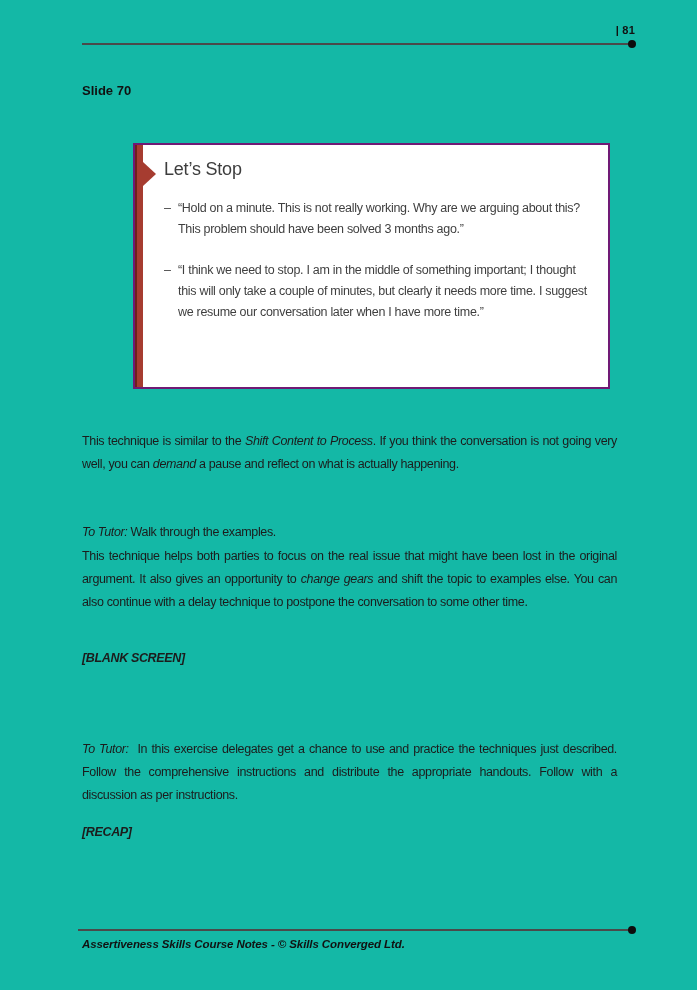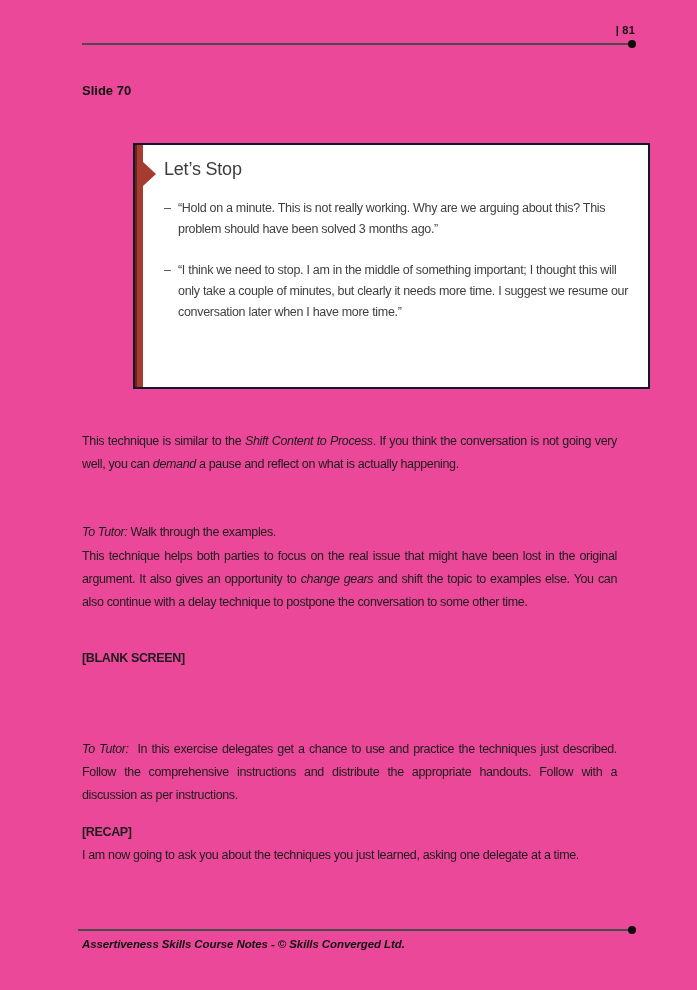--- a/index.html
+++ b/index.html
@@ -1,21 +1,21 @@
 <!DOCTYPE html>
 <html><head>
 <meta charset="utf-8">
 <style>
   * { margin: 0; padding: 0; box-sizing: border-box; }
   html, body { background: #ffffff; }
   .page {
     position: relative;
     width: 697px;
     height: 990px;
-    background: #ec4899;
+    background: #14b8a6;
     font-family: "Liberation Sans", sans-serif;
     color: #1c1c1c;
     overflow: hidden;
   }
 
   
   .page-number {
     position: absolute;
     top: 24px;
     right: 62px;
@@ -48,24 +48,24 @@
     font-size: 13px;
     font-weight: bold;
     color: #111111;
   }
 
   
   .slide-card {
     position: absolute;
     left: 133px;
     top: 143px;
-    width: 517px;
+    width: 477px;
     height: 246px;
     background: #ffffff;
-    border: 2px solid #0f172a;
+    border: 2px solid #701a75;
   }
   .slide-accent-bar {
     position: absolute;
     left: 0; top: 0; bottom: 0;
     width: 8px;
     background: linear-gradient(90deg, #6e221b 0px, #6e221b 2px, #a63c30 2px, #a63c30 100%);
   }
   .slide-accent-arrow {
     position: absolute;
     left: 8px;
@@ -106,21 +106,21 @@
   .tblock {
     position: absolute;
     left: 82px;
     width: 535px;
     font-size: 12.5px;
     line-height: 23px;
     letter-spacing: -0.35px;
     color: #1c1c1c;
   }
   .just { text-align: justify; }
-  .bold { font-weight: bold; }
+  .bold { font-weight: bold; font-style: italic; }
 
   .para1      { top: 430px; }
   .tutor1     { top: 497px; margin-top: 24px; }
   .para2      { top: 545px; }
   .blankscr   { top: 647px; }
   .practice   { top: 693px; }
   .tutor2     { top: 738px; }
   .recap      { top: 821px; }
   .recap-body { top: 844px; }
   .question   { top: 888px; }
@@ -179,20 +179,19 @@
 
   <div class="tblock para2 just"><span>This technique helps both parties to focus on the real issue that might have been lost in the original argument. It also gives an opportunity to </span><span style="font-style: italic;">change gears</span><span> and shift the topic to examples else. You can also continue with a delay technique to postpone the conversation to some other time.</span></div>
 
   <div class="tblock blankscr bold">[BLANK SCREEN]</div>
 
 
   <div class="tblock tutor2 just"><span style="font-style: italic;">To Tutor:</span><span> &nbsp;In this exercise delegates get a chance to use and practice the techniques just described. Follow the comprehensive instructions and distribute the appropriate handouts. Follow with a discussion as per instructions.</span></div>
 
   <div class="tblock recap bold">[RECAP]</div>
 
-  <div class="tblock recap-body just">I am now going to ask you about the techniques you just learned, asking one delegate at a time.</div>
 
 
   <div class="footer-rule"></div>
   <div class="rule-dot footer-dot"></div>
   <div class="footer-text">Assertiveness Skills Course Notes - © Skills Converged Ltd.</div>
 
 </div>
 
 </body></html>

